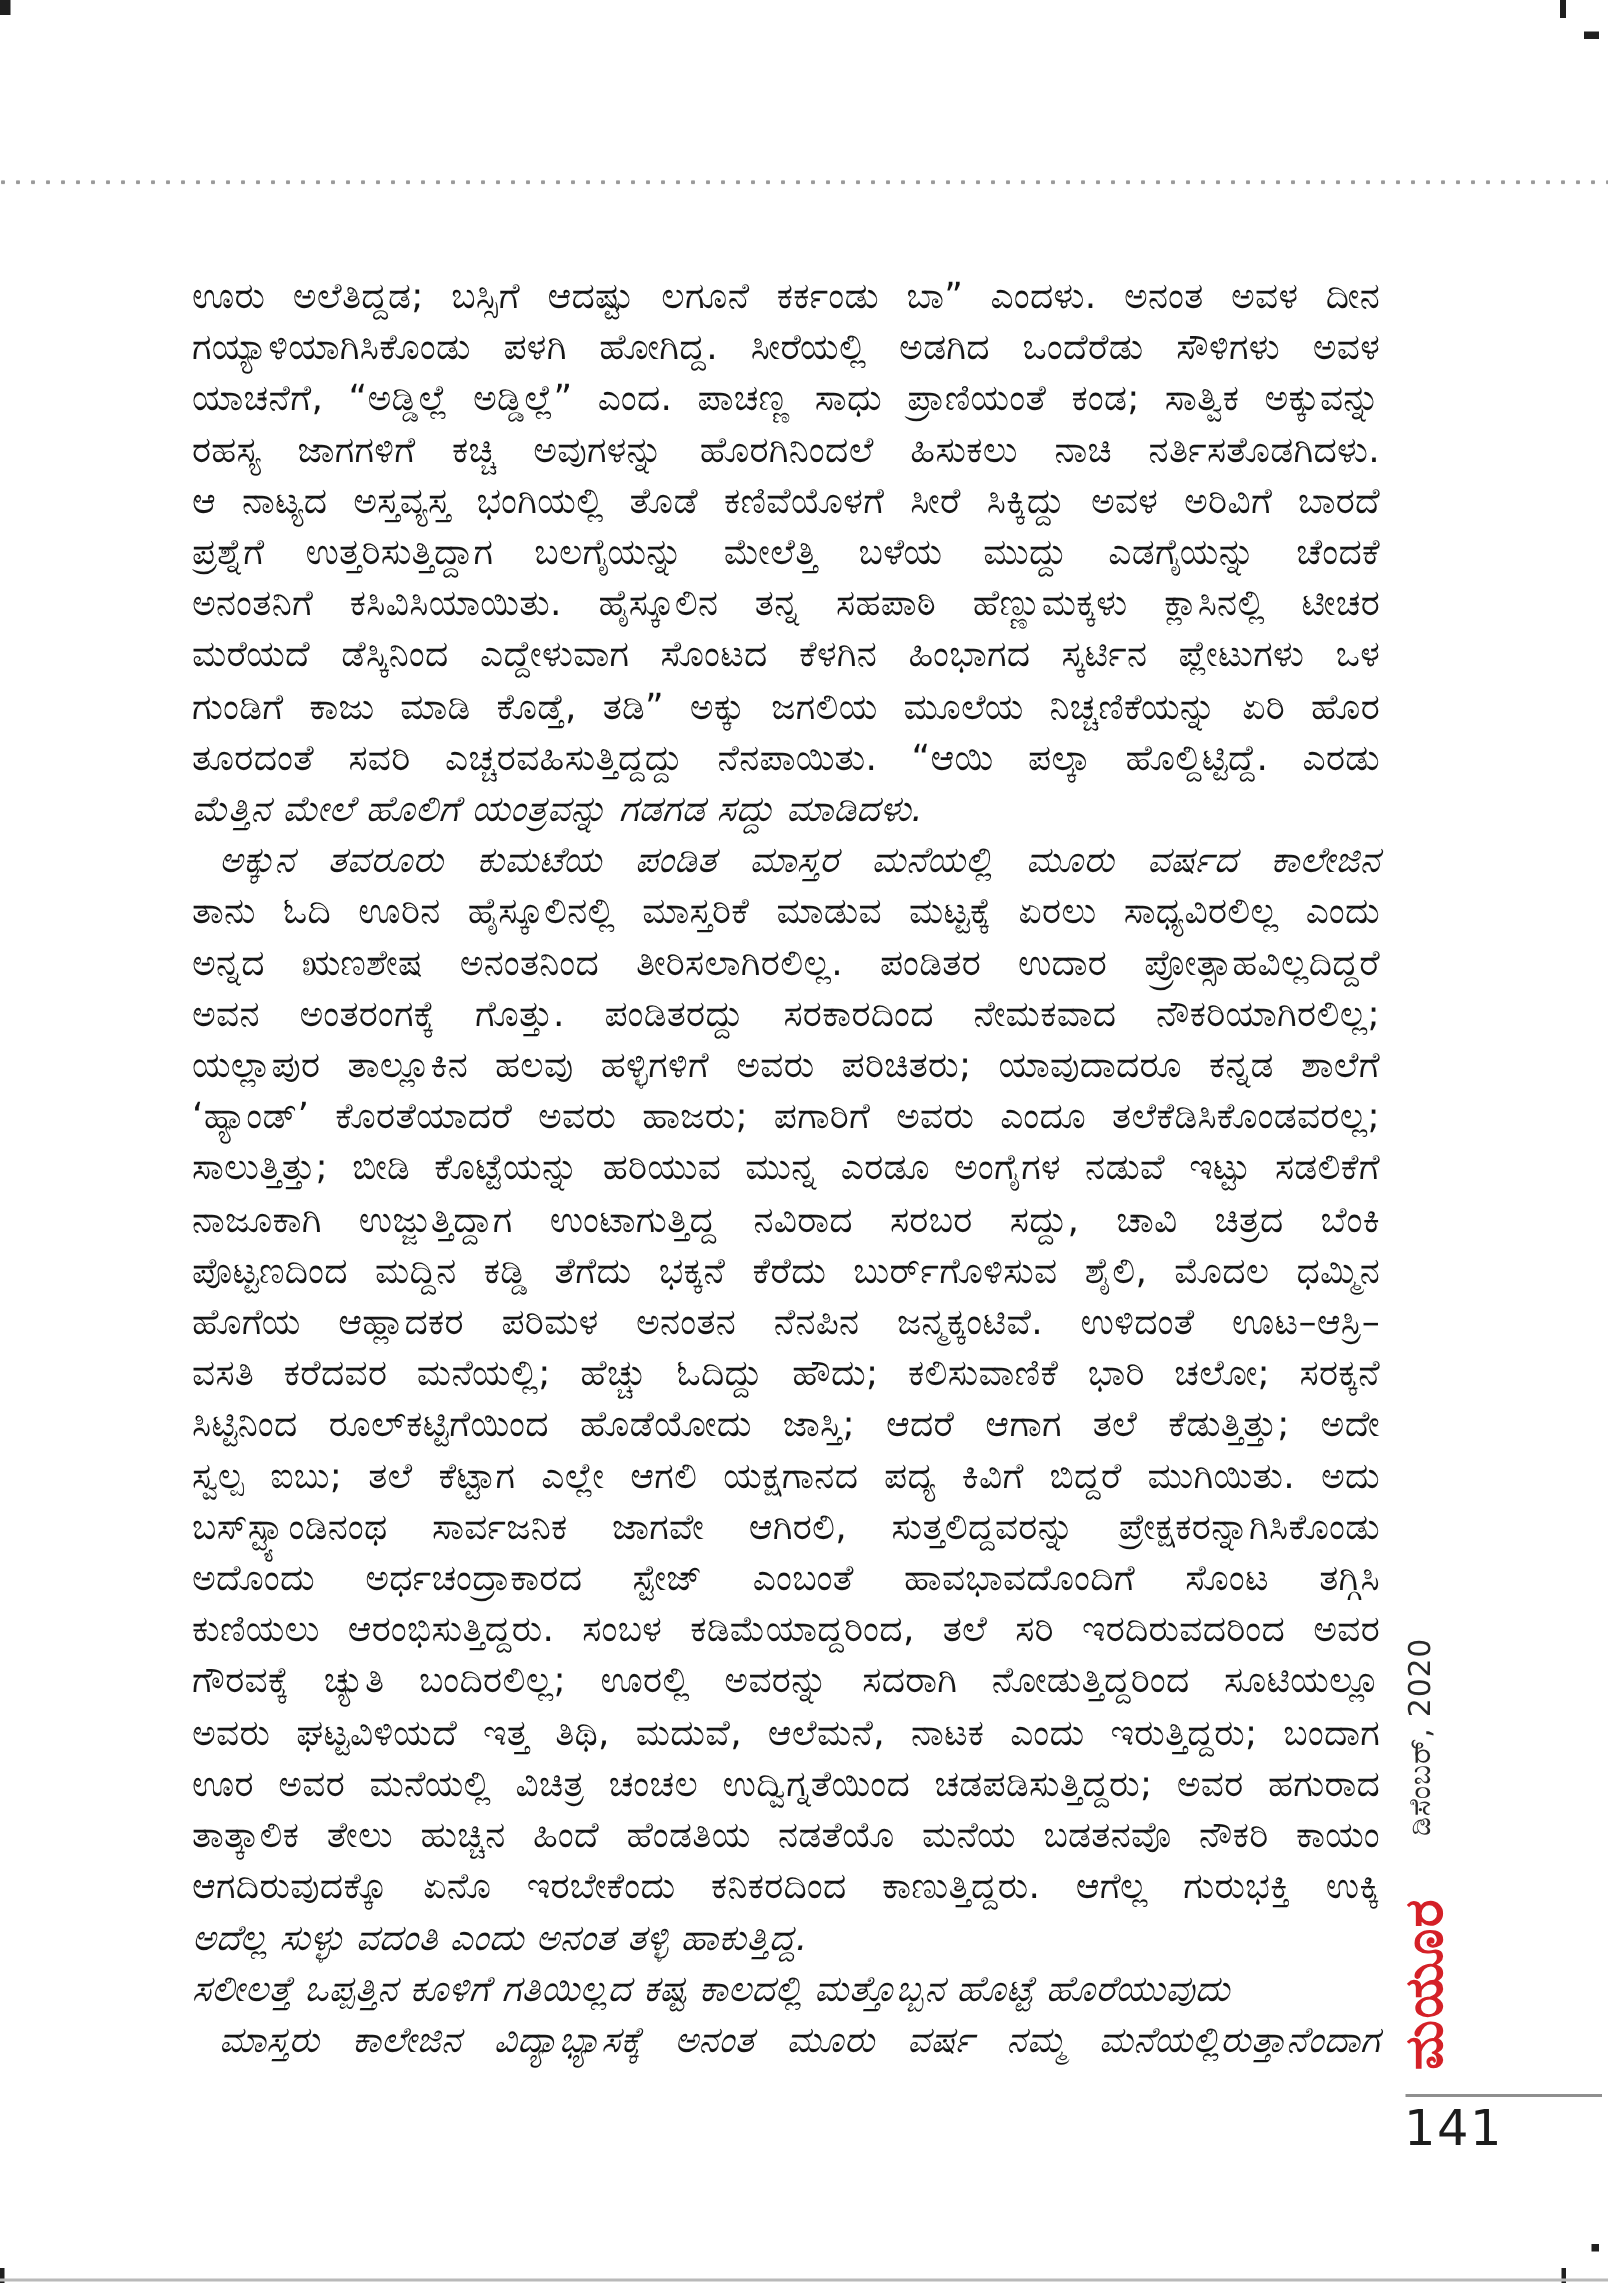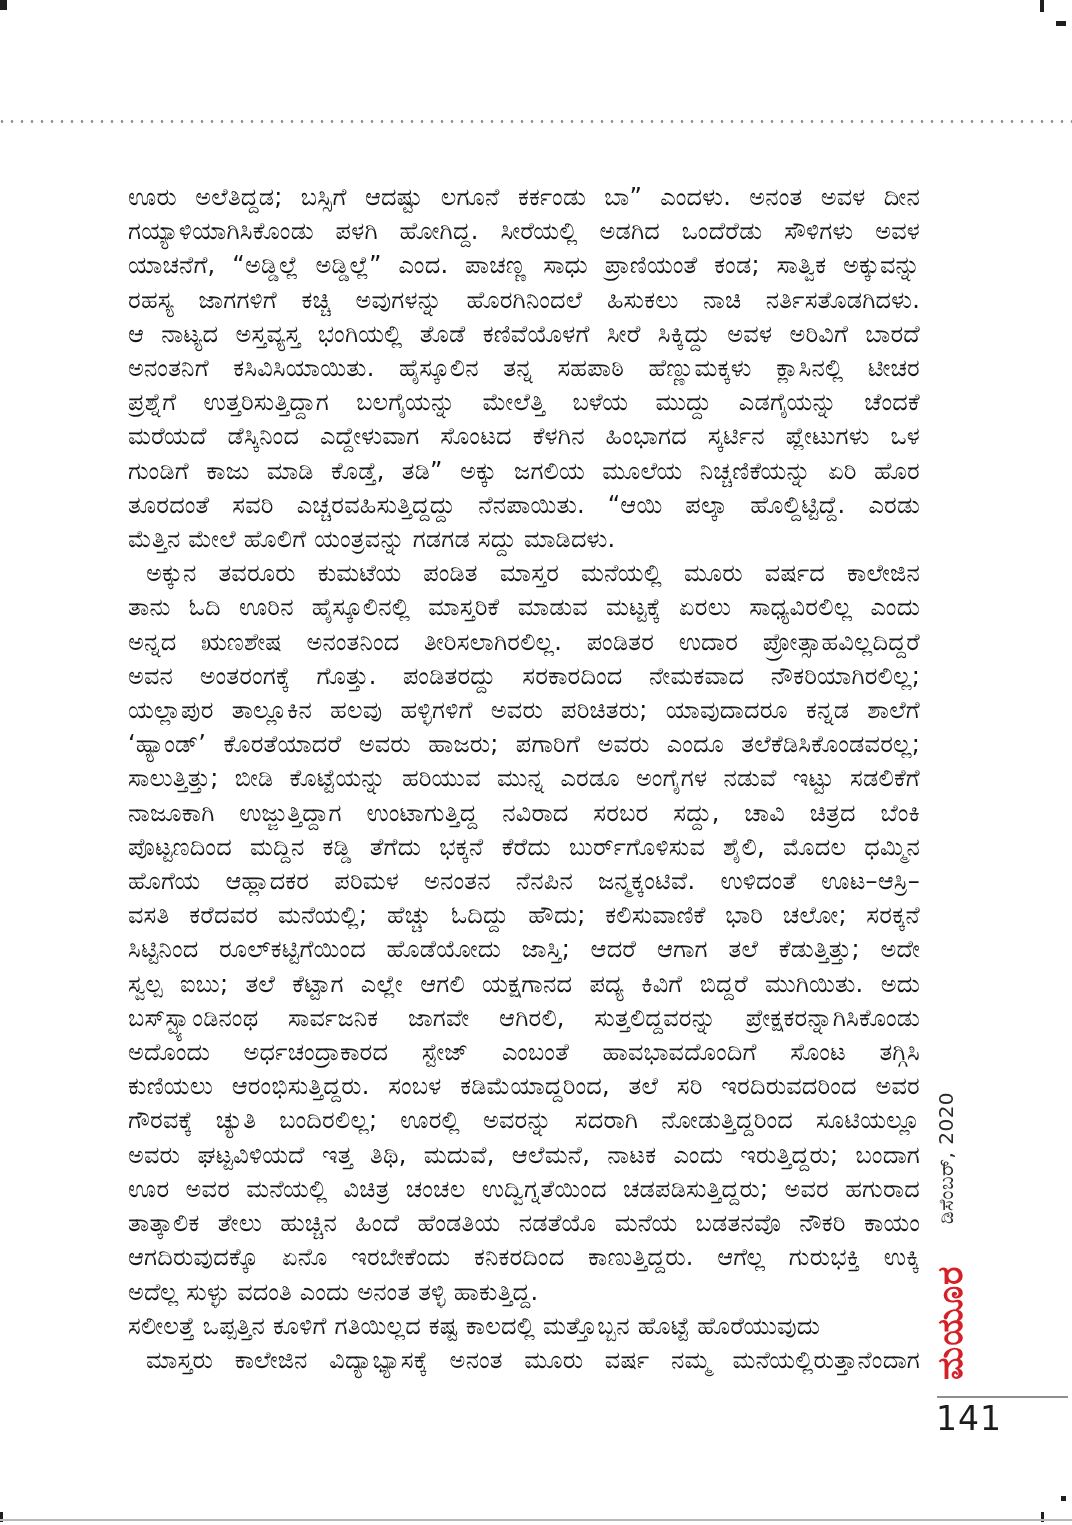--- a/index.html
+++ b/index.html
@@ -34,22 +34,22 @@
 
   
   .text-block {
     position: absolute; left: 128px; top: 150px; width: 792px;
     color: #161616;
     font-size: 24px; line-height: 34.2px;
     letter-spacing: 0.2px;
     margin-top: 30px;
   }
   .line { text-align: justify; text-align-last: justify; white-space: normal; }
-  .line.para-end { text-align-last: left; }
-  .line.para-start { text-indent: 18px; }
+  .line.para-end { text-align-last: left; font-style: italic; }
+  .line.para-start { text-indent: 18px; font-style: italic; }
 
   
   .vert {
     position: absolute;
     transform: rotate(-90deg);
     transform-origin: left top;
     white-space: nowrap;
   }
   .issue-date {
     left: 934px; top: 1224px;
@@ -80,22 +80,22 @@
 <div class="bottom-rule"></div>
 
 <div class="dotted-rule"></div>
 
 <div class="text-block" id="text-block">
     <div class="line">ಊರು ಅಲೆತಿದ್ದಡ; ಬಸ್ಸಿಗೆ ಆದಷ್ಟು ಲಗೂನೆ ಕರ್ಕಂಡು ಬಾ” ಎಂದಳು. ಅನಂತ ಅವಳ ದೀನ</div>
     <div class="line">ಗಯ್ಯಾಳಿಯಾಗಿಸಿಕೊಂಡು ಪಳಗಿ ಹೋಗಿದ್ದ. ಸೀರೆಯಲ್ಲಿ ಅಡಗಿದ ಒಂದೆರೆಡು ಸೌಳಿಗಳು ಅವಳ</div>
     <div class="line">ಯಾಚನೆಗೆ, “ಅಡ್ಡಿಲ್ಲೆ ಅಡ್ಡಿಲ್ಲೆ” ಎಂದ. ಪಾಚಣ್ಣ ಸಾಧು ಪ್ರಾಣಿಯಂತೆ ಕಂಡ; ಸಾತ್ವಿಕ ಅಕ್ಕುವನ್ನು</div>
     <div class="line">ರಹಸ್ಯ ಜಾಗಗಳಿಗೆ ಕಚ್ಚಿ ಅವುಗಳನ್ನು ಹೊರಗಿನಿಂದಲೆ ಹಿಸುಕಲು ನಾಚಿ ನರ್ತಿಸತೊಡಗಿದಳು.</div>
     <div class="line">ಆ ನಾಟ್ಯದ ಅಸ್ತವ್ಯಸ್ತ ಭಂಗಿಯಲ್ಲಿ ತೊಡೆ ಕಣಿವೆಯೊಳಗೆ ಸೀರೆ ಸಿಕ್ಕಿದ್ದು ಅವಳ ಅರಿವಿಗೆ ಬಾರದೆ</div>
+    <div class="line">ಪ್ರಶ್ನೆಗೆ ಉತ್ತರಿಸುತ್ತಿದ್ದಾಗ ಬಲಗೈಯನ್ನು ಮೇಲೆತ್ತಿ ಬಳೆಯ ಮುದ್ದು ಎಡಗೈಯನ್ನು ಚೆಂದಕೆ</div>
     <div class="line">ಅನಂತನಿಗೆ ಕಸಿವಿಸಿಯಾಯಿತು. ಹೈಸ್ಕೂಲಿನ ತನ್ನ ಸಹಪಾಠಿ ಹೆಣ್ಣುಮಕ್ಕಳು ಕ್ಲಾಸಿನಲ್ಲಿ ಟೀಚರ</div>
-    <div class="line">ಪ್ರಶ್ನೆಗೆ ಉತ್ತರಿಸುತ್ತಿದ್ದಾಗ ಬಲಗೈಯನ್ನು ಮೇಲೆತ್ತಿ ಬಳೆಯ ಮುದ್ದು ಎಡಗೈಯನ್ನು ಚೆಂದಕೆ</div>
     <div class="line">ಮರೆಯದೆ ಡೆಸ್ಕಿನಿಂದ ಎದ್ದೇಳುವಾಗ ಸೊಂಟದ ಕೆಳಗಿನ ಹಿಂಭಾಗದ ಸ್ಕರ್ಟಿನ ಪ್ಲೇಟುಗಳು ಒಳ</div>
     <div class="line">ಗುಂಡಿಗೆ ಕಾಜು ಮಾಡಿ ಕೊಡ್ತೆ, ತಡಿ” ಅಕ್ಕು ಜಗಲಿಯ ಮೂಲೆಯ ನಿಚ್ಚಣಿಕೆಯನ್ನು ಏರಿ ಹೊರ</div>
     <div class="line">ತೂರದಂತೆ ಸವರಿ ಎಚ್ಚರವಹಿಸುತ್ತಿದ್ದದ್ದು ನೆನಪಾಯಿತು. “ಆಯಿ ಪಲ್ಕಾ ಹೊಲ್ದಿಟ್ಟಿದ್ದೆ. ಎರಡು</div>
     <div class="line para-end">ಮೆತ್ತಿನ ಮೇಲೆ ಹೊಲಿಗೆ ಯಂತ್ರವನ್ನು ಗಡಗಡ ಸದ್ದು ಮಾಡಿದಳು.</div>
     <div class="line para-start">ಅಕ್ಕುನ ತವರೂರು ಕುಮಟೆಯ ಪಂಡಿತ ಮಾಸ್ತರ ಮನೆಯಲ್ಲಿ ಮೂರು ವರ್ಷದ ಕಾಲೇಜಿನ</div>
     <div class="line">ತಾನು ಓದಿ ಊರಿನ ಹೈಸ್ಕೂಲಿನಲ್ಲಿ ಮಾಸ್ತರಿಕೆ ಮಾಡುವ ಮಟ್ಟಕ್ಕೆ ಏರಲು ಸಾಧ್ಯವಿರಲಿಲ್ಲ ಎಂದು</div>
     <div class="line">ಅನ್ನದ ಋಣಶೇಷ ಅನಂತನಿಂದ ತೀರಿಸಲಾಗಿರಲಿಲ್ಲ. ಪಂಡಿತರ ಉದಾರ ಪ್ರೋತ್ಸಾಹವಿಲ್ಲದಿದ್ದರೆ</div>
     <div class="line">ಅವನ ಅಂತರಂಗಕ್ಕೆ ಗೊತ್ತು. ಪಂಡಿತರದ್ದು ಸರಕಾರದಿಂದ ನೇಮಕವಾದ ನೌಕರಿಯಾಗಿರಲಿಲ್ಲ;</div>
     <div class="line">ಯಲ್ಲಾಪುರ ತಾಲ್ಲೂಕಿನ ಹಲವು ಹಳ್ಳಿಗಳಿಗೆ ಅವರು ಪರಿಚಿತರು; ಯಾವುದಾದರೂ ಕನ್ನಡ ಶಾಲೆಗೆ</div>
     <div class="line">‘ಹ್ಯಾಂಡ್’ ಕೊರತೆಯಾದರೆ ಅವರು ಹಾಜರು; ಪಗಾರಿಗೆ ಅವರು ಎಂದೂ ತಲೆಕೆಡಿಸಿಕೊಂಡವರಲ್ಲ;</div>

